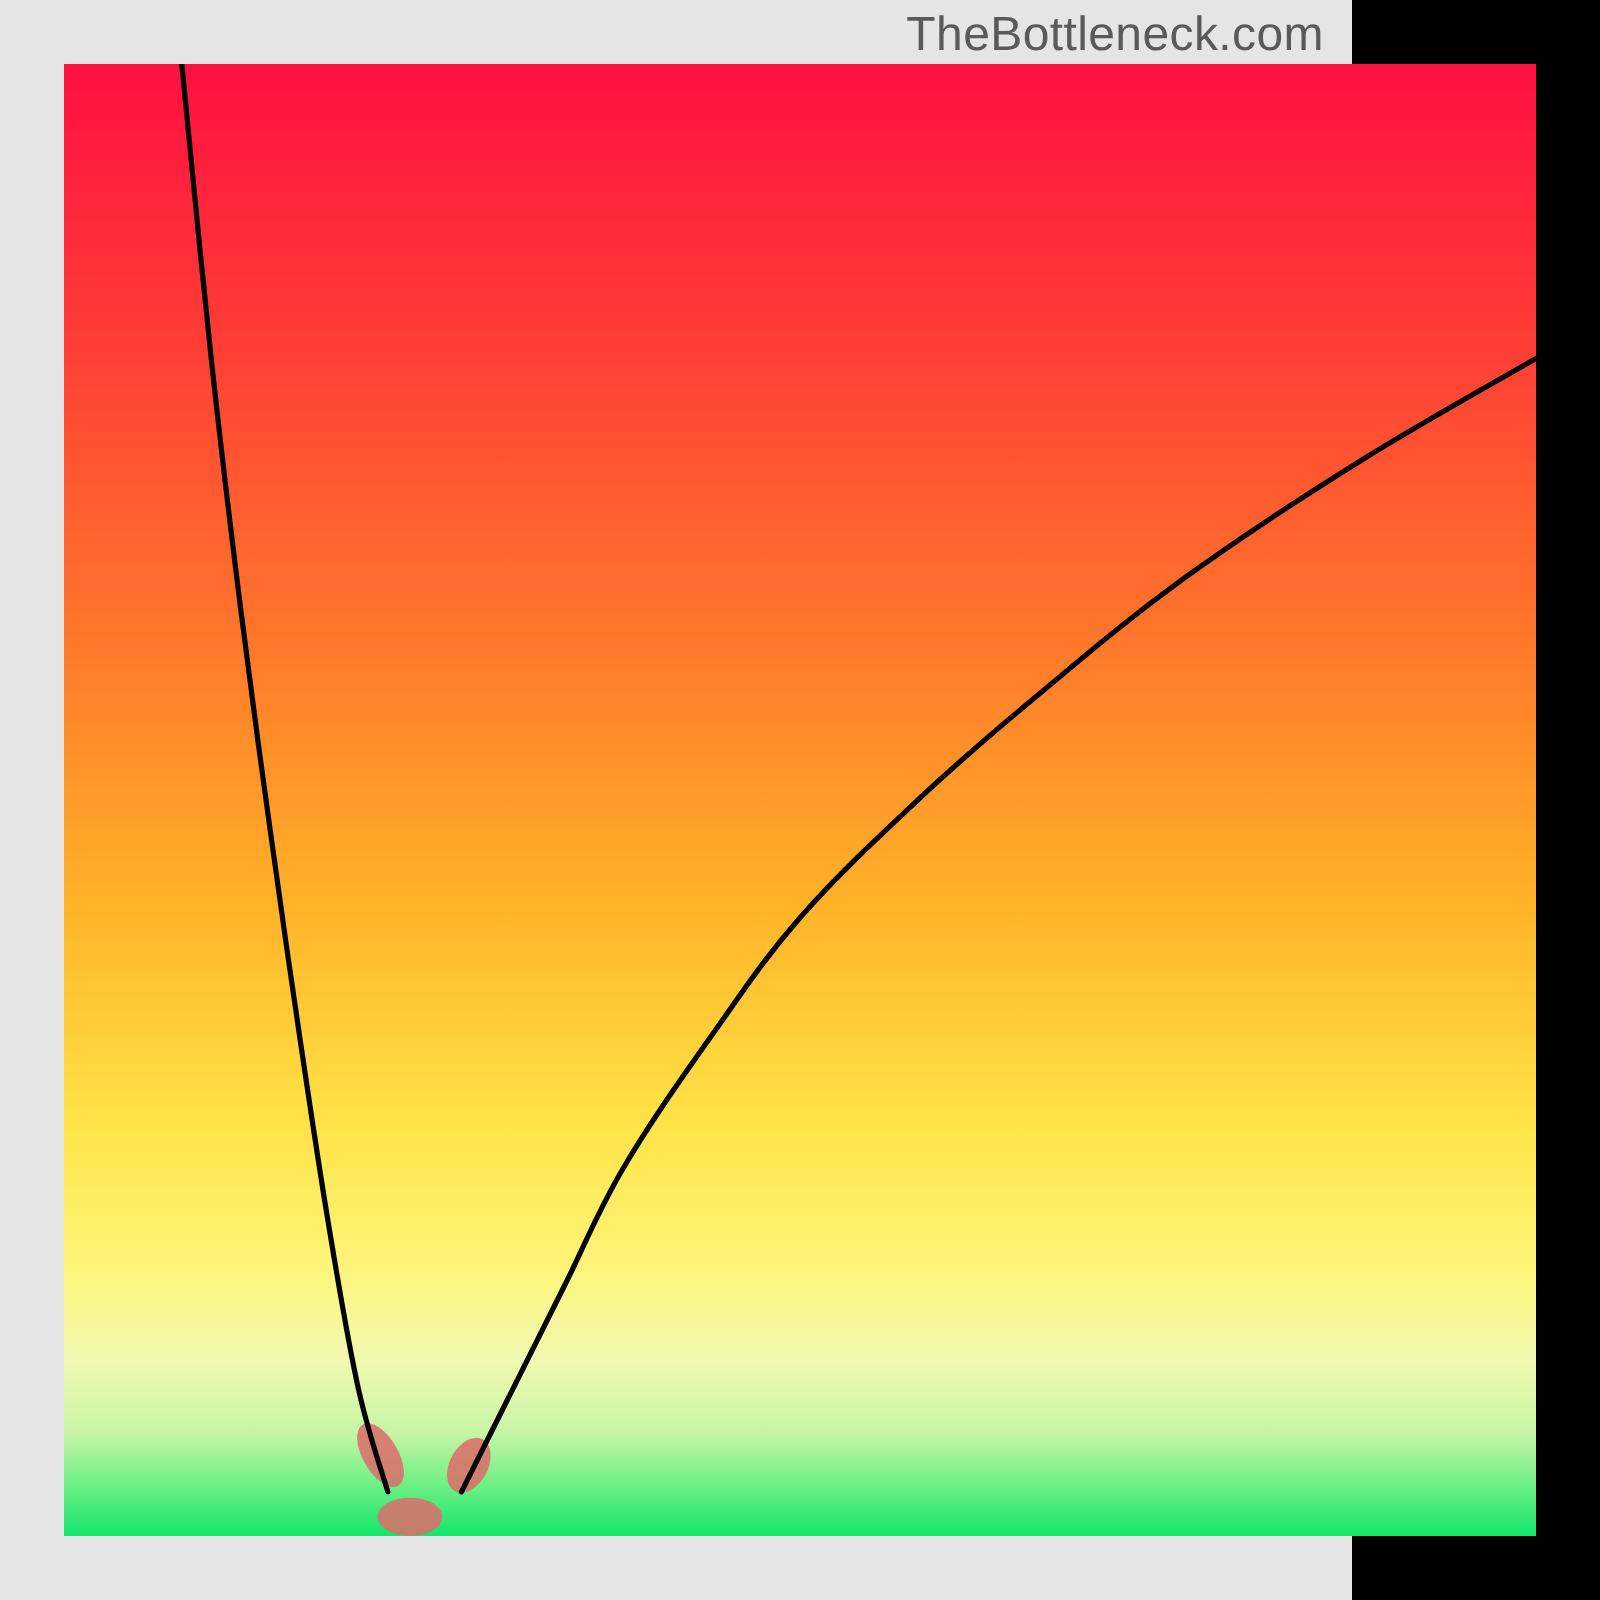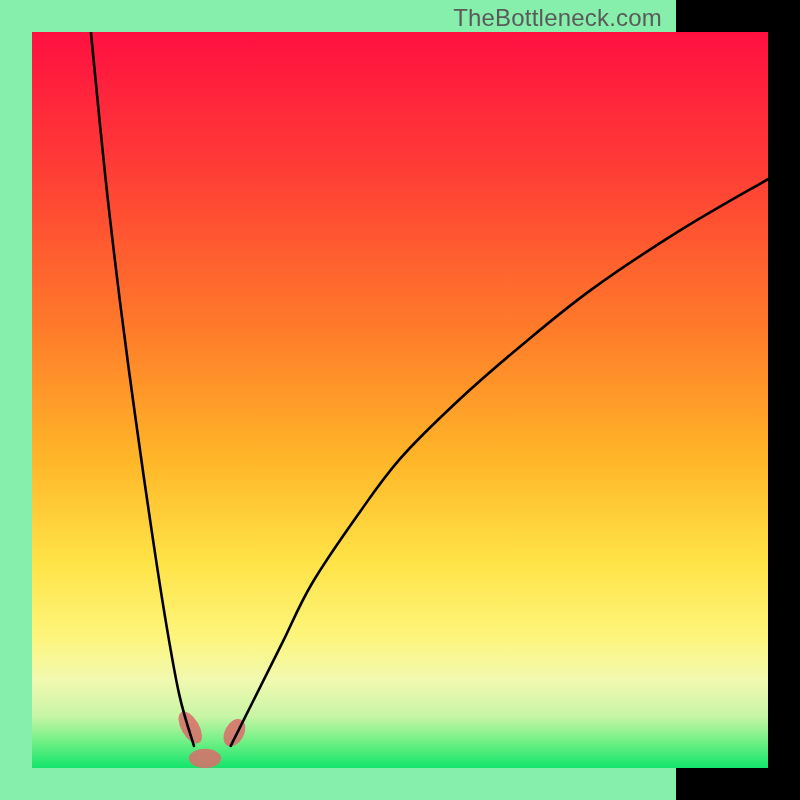--- a/index.html
+++ b/index.html
@@ -9,21 +9,21 @@
     height: 800px;
     overflow: hidden;
     background: #000;
     font-family: Arial, Helvetica, sans-serif;
   }
   .frame {
     position: absolute;
     top: 0; left: 0;
     width: 676px;
     height: 800px;
-    background: #86efac;
+    background: #e5e5e5;
   }
   .plot-area {
     position: absolute;
     top: 32px;
     left: 32px;
     width: 736px;
     height: 736px;
     overflow: hidden;
   }
   .plot-svg {

